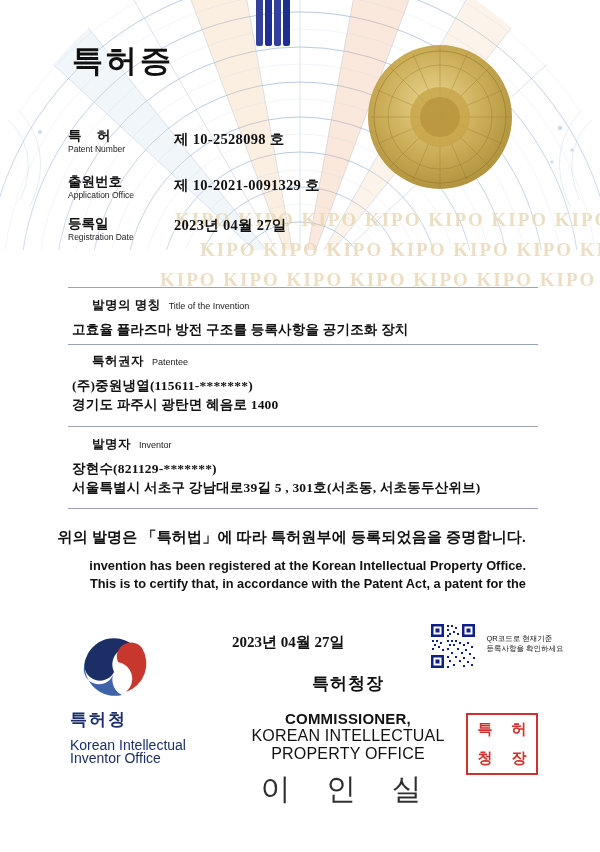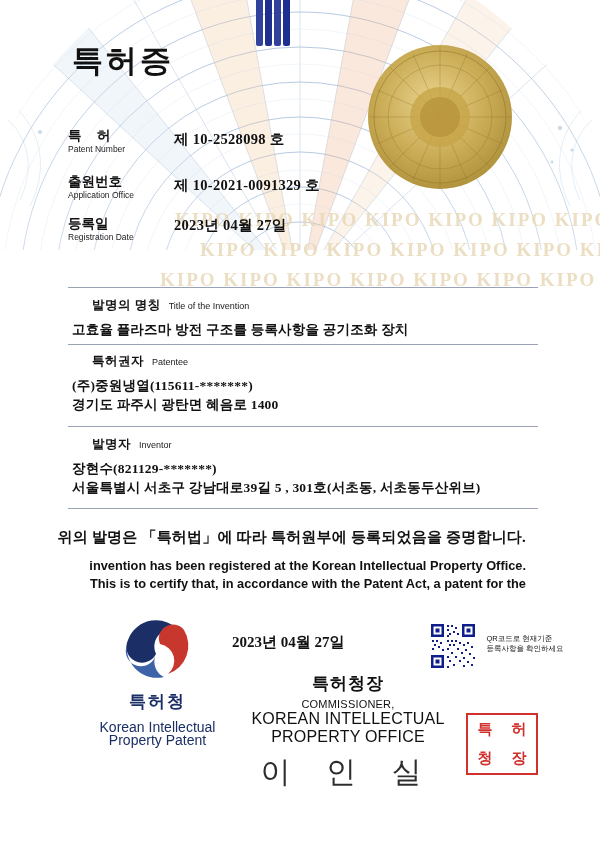--- a/index.html
+++ b/index.html
@@ -235,24 +235,24 @@
     width: 240px;
   }
   .com-ko {
     font-family: "Liberation Serif", serif;
     font-weight: bold;
     font-size: 17px;
     letter-spacing: 1px;
     color: #111;
   }
   .com-en1 {
-    font-size: 11px;
-    font-weight: normal;
-    color: #111;
-    margin-top: 3px;
+    font-size: 15px;
+    font-weight: bold;
+    color: #111;
+    margin-top: 15px;
     letter-spacing: .2px;
   }
   .com-en2 {
     font-size: 16px;
     font-weight: normal;
     color: #111;
     letter-spacing: .2px;
   }
   .signature {
     margin-top: 6px;
@@ -260,23 +260,23 @@
     font-size: 30px;
     color: #111;
     letter-spacing: 14px;
     opacity: .88;
   }
 
   
   .kipo-logo {
     position: absolute;
     left: 70px;
-    top: 618px;
+    top: 636px;
     width: 175px;
-    text-align: center;
+    text-align: left;
   }
   .kipo-name-ko {
     margin-top: 4px;
     font-family: "Liberation Serif", serif;
     font-weight: bold;
     font-size: 17px;
     color: #1b2f66;
     letter-spacing: 2px;
   }
   .kipo-name-en {
@@ -597,21 +597,21 @@
     <svg width="92" height="64" viewBox="0 0 92 64" xmlns="http://www.w3.org/2000/svg">
       <g transform="translate(46,30)">
         <path d="M -30 -8 A 30 30 0 0 1 22 -16 A 17 17 0 0 0 -2 6 A 14 14 0 0 1 -30 -8 Z" fill="#1b2f66"></path>
         <path d="M 26 -18 A 30 30 0 0 1 10 26 A 17 17 0 0 0 2 -4 A 14 14 0 0 1 26 -18 Z" fill="#c8372d"></path>
         <path d="M 6 29 A 30 30 0 0 1 -31 -3 A 14 14 0 0 0 -3 9 A 17 17 0 0 0 6 29 Z" fill="#3f63a8"></path>
       </g>
     </svg>
     <div class="kipo-name-ko">특허청</div>
     <div class="kipo-name-en">
       <span>Korean Intellectual</span><br>
-      <span>Property Patent</span>
+      <span>Inventor Office</span>
     </div>
   </div>
 
   <div class="commissioner">
     <div class="com-ko">특허청장</div>
     <div class="com-en1">COMMISSIONER,</div>
     <div class="com-en2">KOREAN INTELLECTUAL PROPERTY OFFICE</div>
     <div class="signature">이 인 실</div>
   </div>
 

